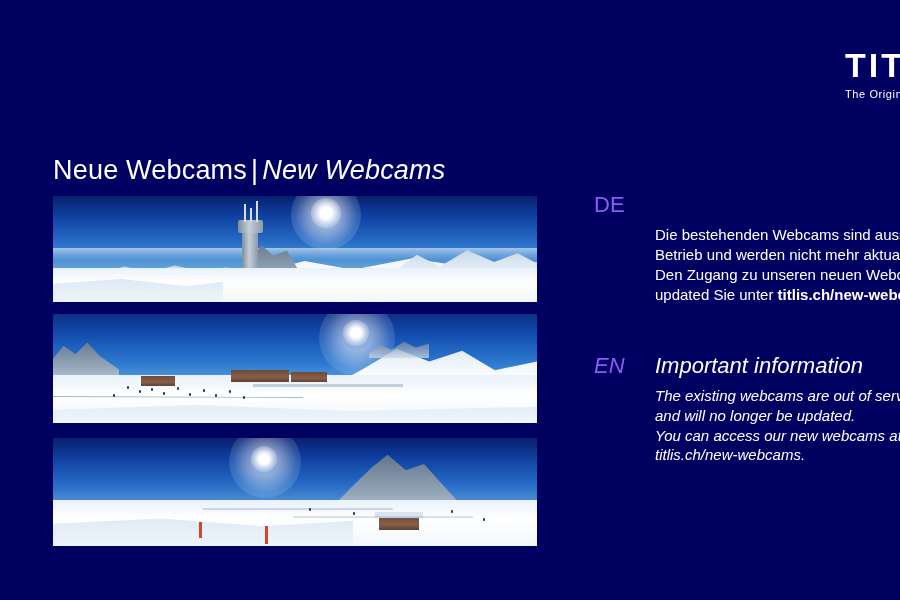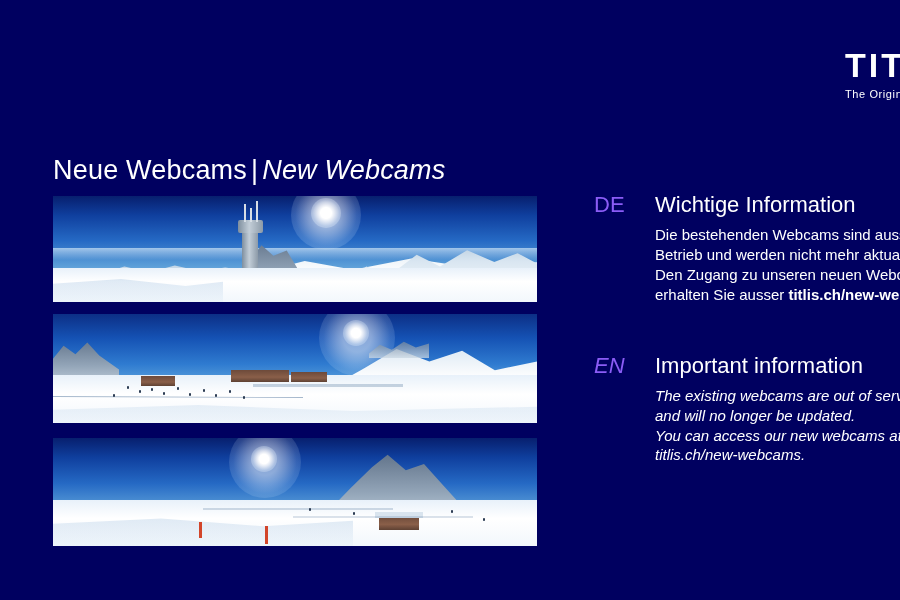--- a/index.html
+++ b/index.html
@@ -161,21 +161,21 @@
     white-space:nowrap;
   }
   .lang-tag.it { font-style:italic; }
 
   .block-head {
     font-size:22px;
     color:#ffffff;
     line-height:1.18;
     white-space:nowrap;
   }
-  .block-head.it { }
+  .block-head.it { font-style:italic; }
 
   .body-text {
     margin-left:61px;
     margin-top:7px;
     font-size:15px;
     line-height:1.33;
     color:#ffffff;
     white-space:nowrap;
   }
   .body-text.it { font-style:italic; }
@@ -319,27 +319,26 @@
       <div class="crowd-dot" style="left:398px; top:72px;"></div>
       <div class="crowd-dot" style="left:430px; top:80px;"></div>
     </div>
   </div>
 
   <div class="info-col">
 
     <div class="info-block">
       <div class="lang-row">
         <div class="lang-tag">DE</div>
-        <div class="block-head">Wichtige Information</div>
       </div>
       <div class="body-text">
         <span class="ln">Die bestehenden Webcams sind ausser</span>
         <span class="ln">Betrieb und werden nicht mehr aktualisiert.</span>
         <span class="ln">Den Zugang zu unseren neuen Webcams</span>
-        <span class="ln"><span>erhalten Sie ausser </span><span class="lnk">titlis.ch/new-webcams</span></span>
+        <span class="ln"><span>updated Sie unter </span><span class="lnk">titlis.ch/new-webcams</span></span>
       </div>
     </div>
 
     <div class="info-block">
       <div class="lang-row">
         <div class="lang-tag it">EN</div>
         <div class="block-head it">Important information</div>
       </div>
       <div class="body-text it">
         <span class="ln">The existing webcams are out of service</span>

